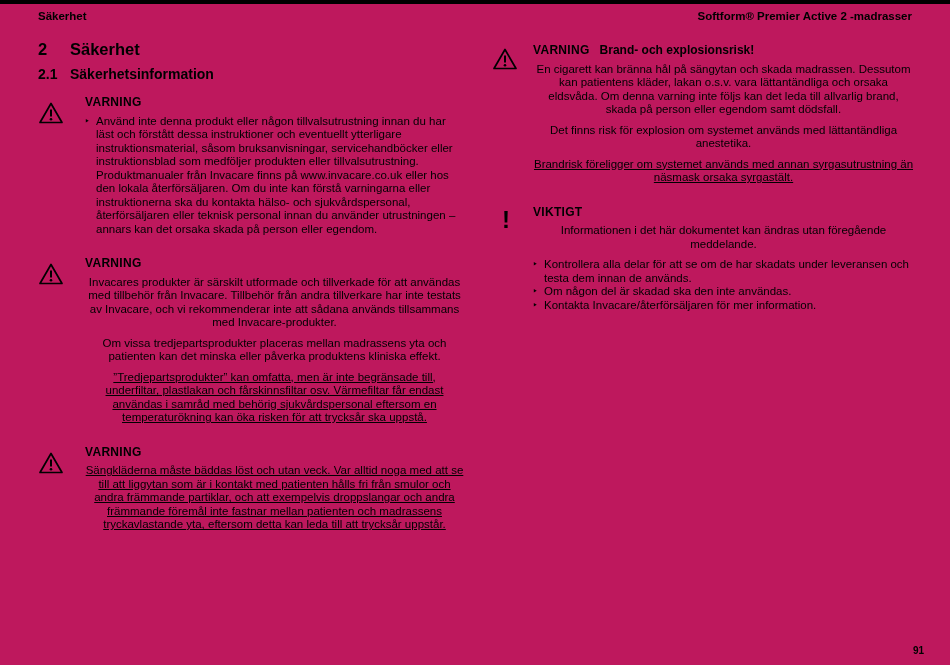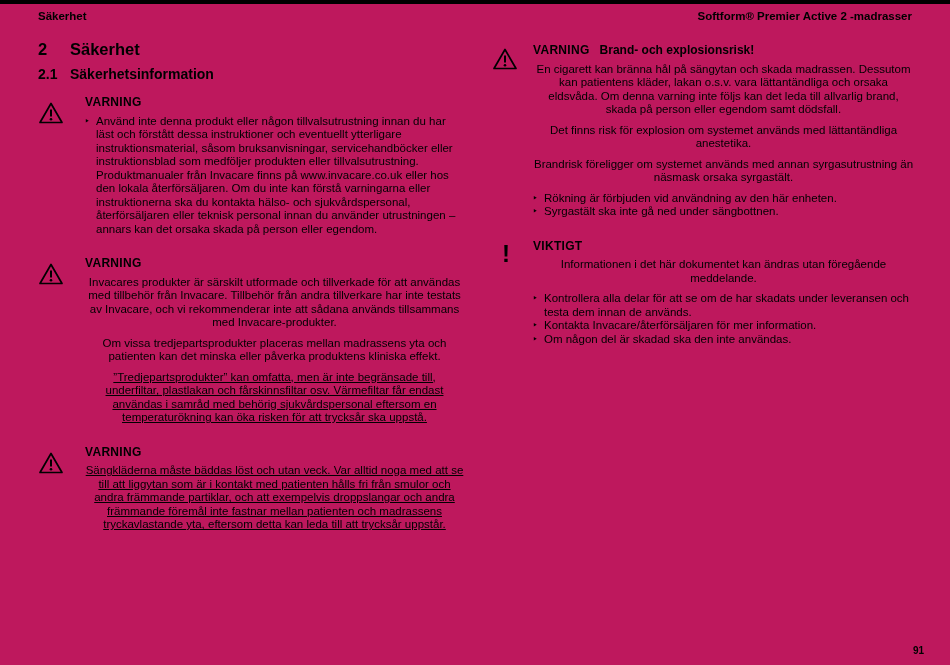--- a/index.html
+++ b/index.html
@@ -160,38 +160,34 @@
           <circle cx="13" cy="18.3" r="1.3" fill="#000"></circle>
         </svg>
       </div>
       <div class="body-col">
         <div class="warn-label">
           <span>VARNING</span><span class="sub">Brand- och explosionsrisk!</span>
         </div>
         <p class="para">En cigarett kan bränna hål på sängytan och skada madrassen. Dessutom kan patientens kläder, lakan o.s.v. vara lättantändliga och orsaka eldsvåda. Om denna varning inte följs kan det leda till allvarlig brand, skada på person eller egendom samt dödsfall.</p>
         <p class="para">Det finns risk för explosion om systemet används med lättantändliga anestetika.</p>
         <p class="para">Brandrisk föreligger om systemet används med annan syrgasutrustning än näsmask orsaka syrgastält.</p>
-        <ul class="arrow">
-          <li>Rökning är förbjuden vid användning av den här enheten.</li>
-          <li>Syrgastält ska inte gå ned under sängbottnen.</li>
-        </ul>
       </div>
     </div>
 
     <div class="block">
       <div class="icon-col-r">
         <span class="bang">!</span>
       </div>
       <div class="body-col">
         <div class="warn-label">VIKTIGT</div>
         <p class="para">Informationen i det här dokumentet kan ändras utan föregående meddelande.</p>
         <ul class="arrow">
           <li>Kontrollera alla delar för att se om de har skadats under leveransen och testa dem innan de används.</li>
+          <li>Om någon del är skadad ska den inte användas.</li>
           <li>Kontakta Invacare/återförsäljaren för mer information.</li>
-          <li>Om någon del är skadad ska den inte användas.</li>
         </ul>
       </div>
     </div>
 
   </div>
 
   <div class="page-num">91</div>
 </div>
 
 </body></html>

